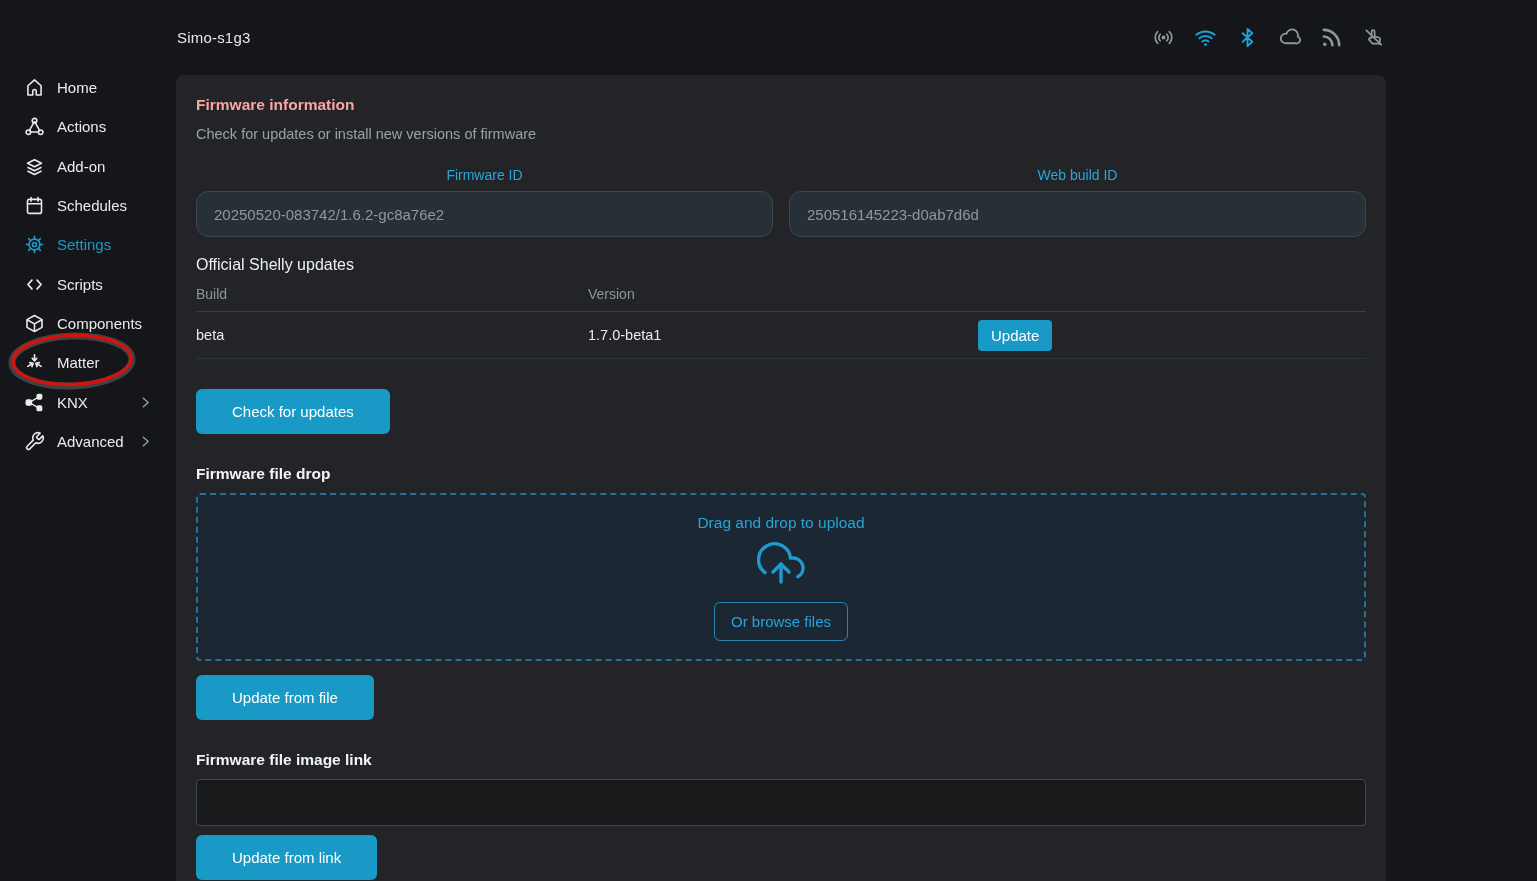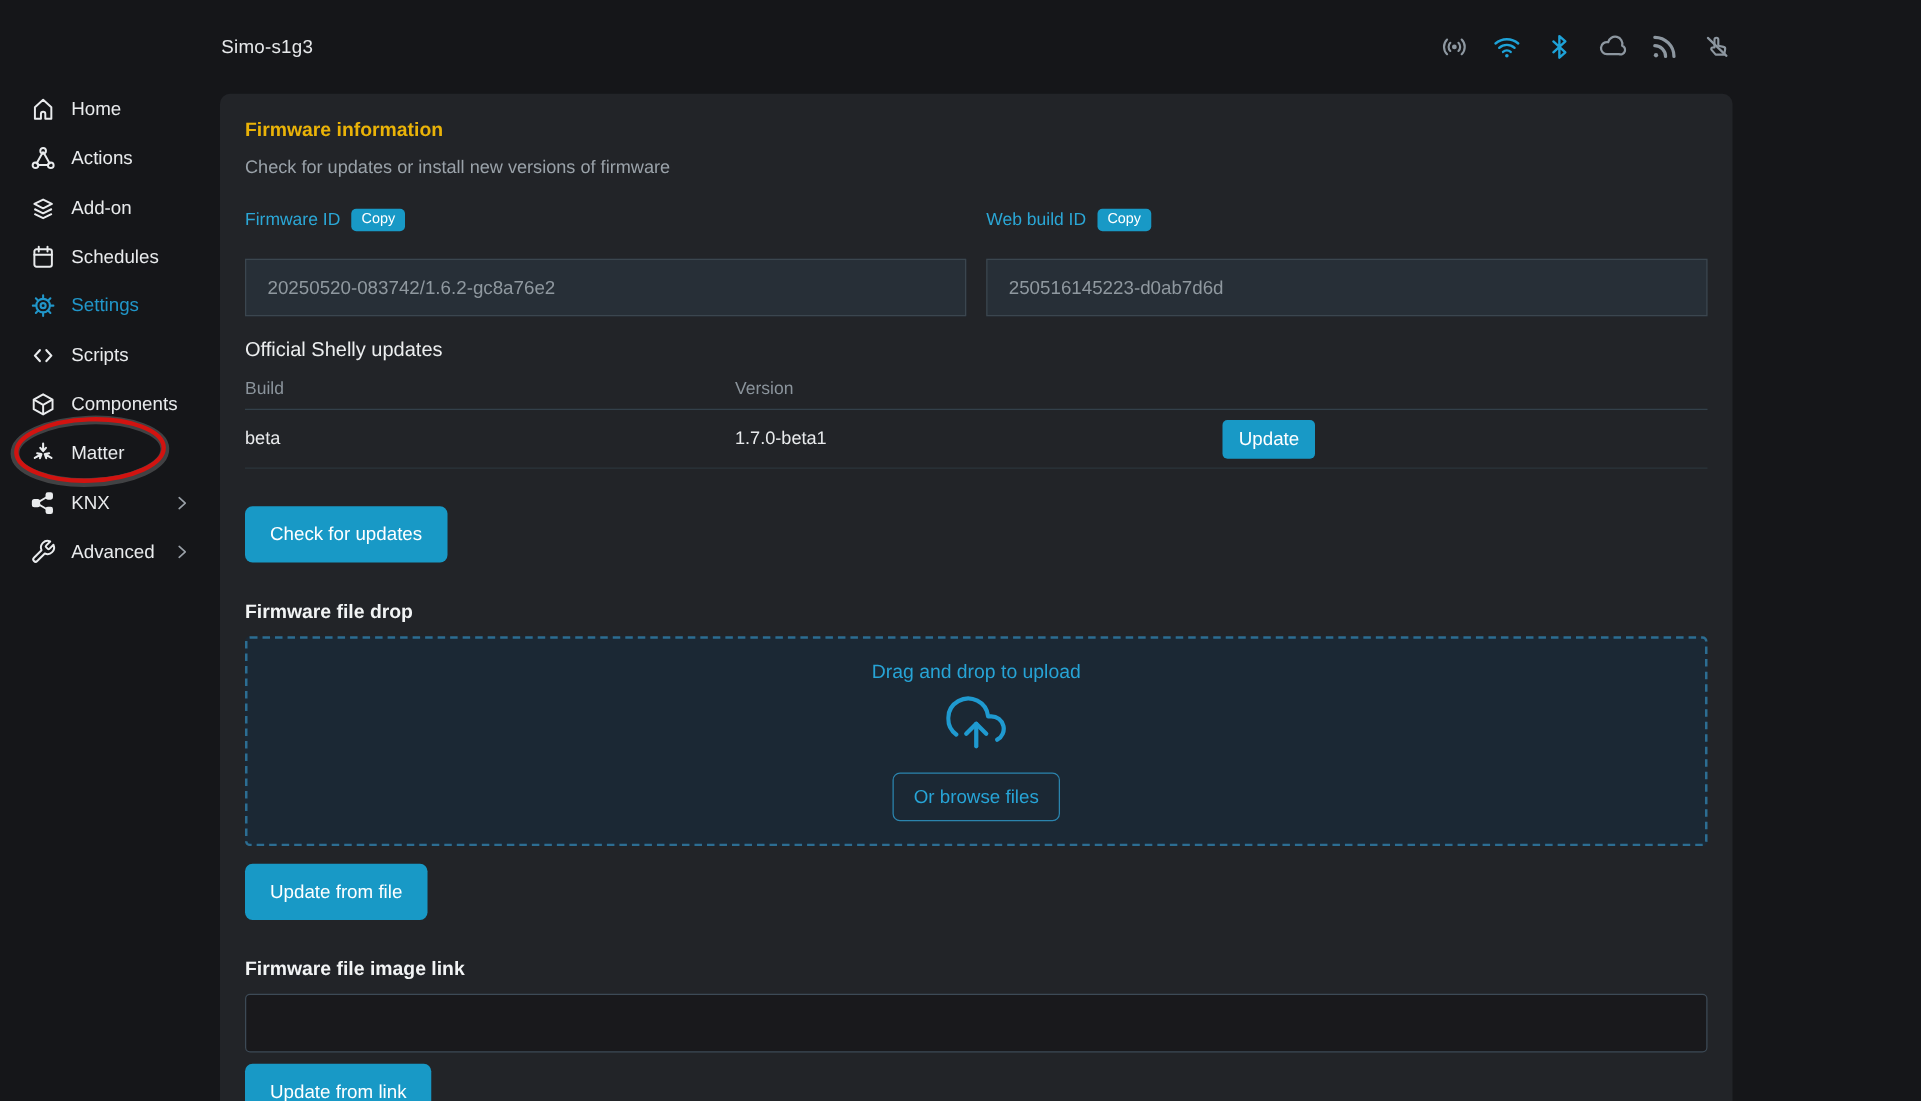--- a/index.html
+++ b/index.html
@@ -44,34 +44,34 @@
     position:absolute; left:2px; top:328px; width:144px; height:68px;
     pointer-events:none;
   }
 
   
   .panel {
     position:absolute; left:176px; top:75px; right:151px; bottom:0;
     background:#222428; border-radius:8px 8px 0 0;
     padding:21px 20px 0 20px;
   }
-  .h-main { font-size:15.5px; font-weight:bold; color:#eab308; }
+  .h-main { font-size:15.5px; font-weight:bold; color:#fca5a5; }
   .subtitle { margin-top:12px; font-size:14.5px; color:#9aa2a9; }
 
   .fields-row { display:flex; gap:16px; margin-top:25px; }
   .field { flex:1; }
-  .field-label-row { display:flex; align-items:flex-start; gap:9px; height:20px; }
+  .field-label-row { display:flex; align-items:center; gap:9px; height:20px;flex-direction:column; }
   .field-label { font-size:14px; color:#2ba7d6; }
   .copy-badge {
     background:#1899c6; color:#fff; font-size:11.5px;
     padding:2.5px 8px 3.5px; border-radius:4px; cursor:pointer; line-height:1;
   }
   .field input {
-    margin-top:20px; width:100%; height:46px;
-    background:#272f37; border:1px solid #3b464f; border-radius:0;
+    margin-top:4px; width:100%; height:46px;
+    background:#272f37; border:1px solid #3b464f; border-radius:12px;
     color:#8f989f; font-size:15px; font-family:"Liberation Sans",sans-serif;
     padding:0 17px; outline:none;
   }
 
   .updates-title { margin-top:19px; font-size:16px; color:#eceeef; }
   .upd-table { margin-top:12px; }
   .upd-head {
     display:grid; grid-template-columns:392px 390px 1fr; align-items:center;
     height:26px; font-size:14px; color:#8b949c;
     border-bottom:1px solid #33404a; padding-bottom:24px;
@@ -83,21 +83,21 @@
   }
   .btn-small {
     justify-self:start;
     background:#1899c6; color:#fff; border:none; border-radius:4px;
     font-size:15px; padding:7px 13px; cursor:pointer;
     font-family:"Liberation Sans",sans-serif;
   }
 
   .btn-blue {
     display:inline-block; background:#1899c6; color:#fff; border:none;
-    border-radius:6px; font-size:15px; padding:14px 20px; cursor:pointer;
+    border-radius:6px; font-size:15px; padding:14px 36px; cursor:pointer;
     font-family:"Liberation Sans",sans-serif;
   }
   .btn-check { margin-top:30px; }
 
   .h-section { font-size:15.5px; font-weight:bold; color:#f2f4f5; }
   .h-file { margin-top:31px; }
 
   .dropzone {
     margin-top:10px; height:168px;
     background:#1b2834; border:2px dashed #2c6d92; border-radius:4px;

